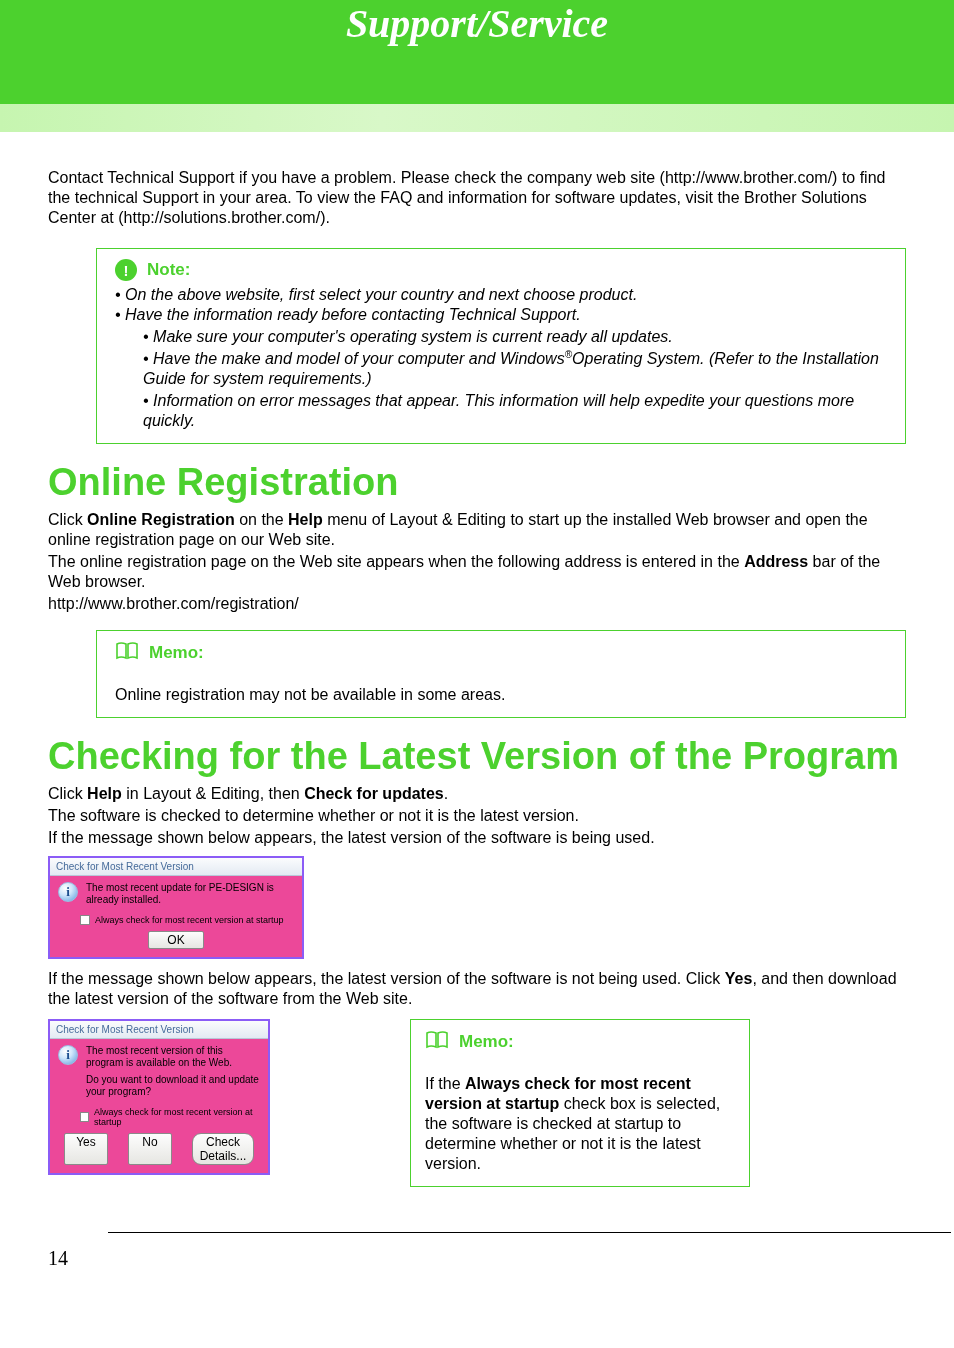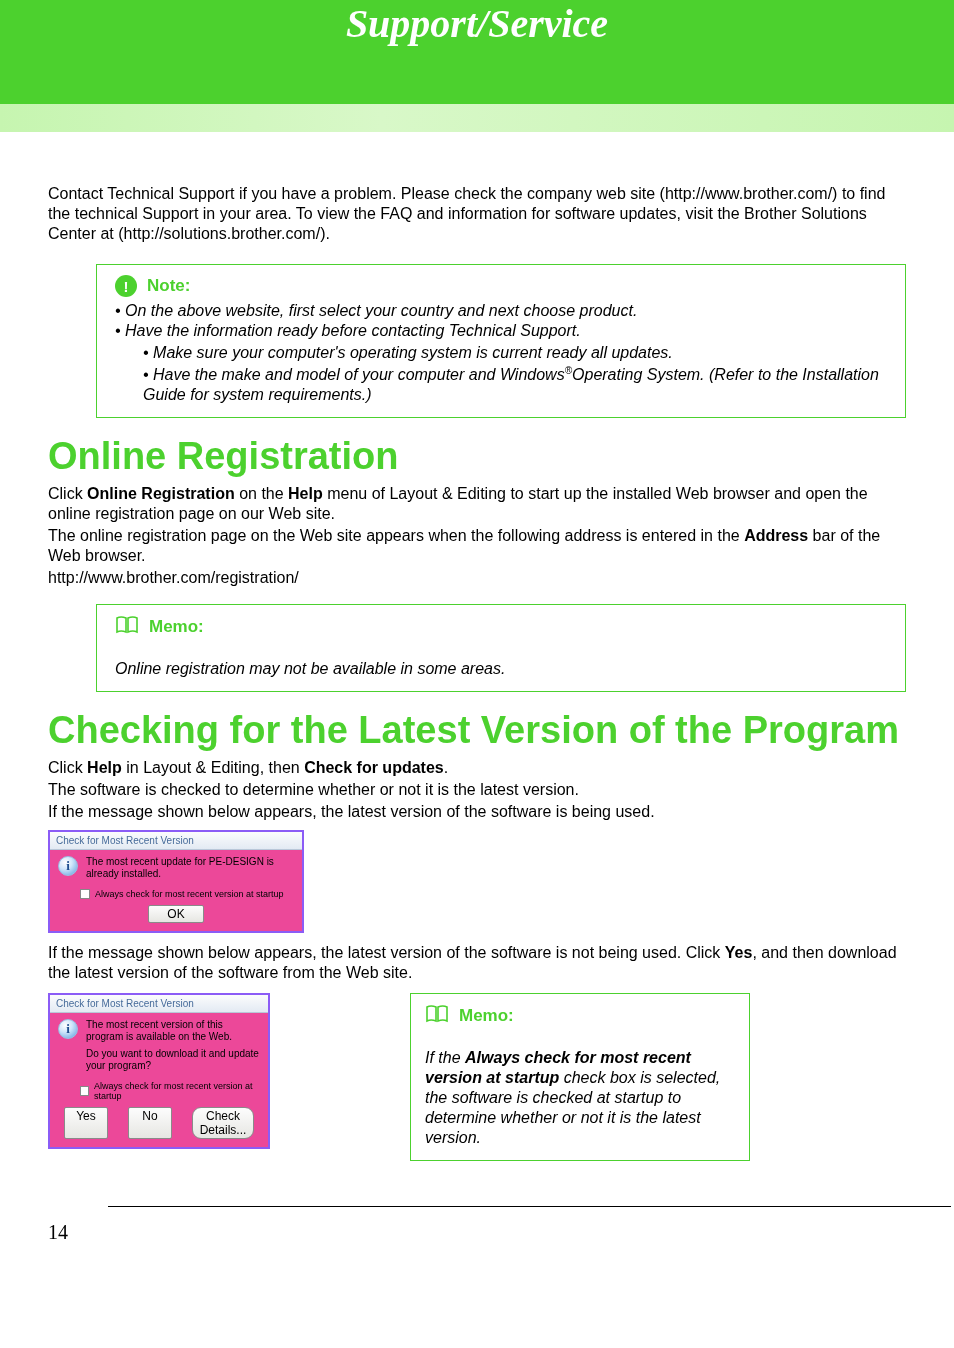--- a/index.html
+++ b/index.html
@@ -23,21 +23,21 @@
     font-family: "Times New Roman", serif;
     font-style: italic;
     font-weight: bold;
     font-size: 40px;
   }
   .subbar {
     background: linear-gradient(to right, #c6f5b0, #d8f8c8 40%, #c6f5b0);
     height: 28px;
   }
   .content {
-    padding: 52px 48px 20px 48px;
+    padding: 36px 48px 20px 48px;
   }
   .intro {
     line-height: 1.25;
     margin-bottom: 20px;
   }
   .box {
     border: 1px solid #4cd12e;
     margin: 0 0 18px 48px;
     padding: 10px 18px 12px 18px;
   }
@@ -66,21 +66,21 @@
   .note-sub > li::before { content: "• "; }
   sup { font-size: 10px; vertical-align: super; }
   h2.section {
     color: #4cd12e;
     font-size: 38px;
     font-weight: bold;
     margin: 18px 0 6px 0;
     line-height: 1.1;
   }
   .para { line-height: 1.25; margin-bottom: 2px; }
-  .memo-text { font-style: italic; line-height: 1.25; margin-top: 20px; }
+  .memo-text { line-height: 1.25; margin-top: 20px; }
   .dialog-wrap { margin: 8px 0 10px 0; }
   .dialog {
     border: 2px solid #8b5cf6;
     background: #ec4899;
     font-family: Tahoma, Arial, sans-serif;
     font-size: 10px;
     color: #000;
   }
   .dlg1 { width: 256px; }
   .dlg2 { width: 222px; }
@@ -159,20 +159,21 @@
     </div>
     <ul class="note-list">
       <li>On the above website, first select your country and next choose product.</li>
       <li>
         <span>Have the information ready before contacting Technical Support.</span>
         <ul class="note-sub">
           <li>Make sure your computer's operating system is current ready all updates.</li>
           <li>
             <span>Have the make and model of your computer and Windows</span><sup>®</sup><span>Operating System. (Refer to the Installation Guide for system requirements.)</span>
           </li>
+          <li>Information on error messages that appear. This information will help expedite your questions more quickly.</li>
         </ul>
       </li>
     </ul>
   </div>
 
   <h2 class="section">Online Registration</h2>
   <p class="para">
     <span>Click </span><b>Online Registration</b><span> on the </span><b>Help</b><span> menu of Layout &amp; Editing to start up the installed Web browser and open the online registration page on our Web site.</span>
   </p>
   <p class="para">

